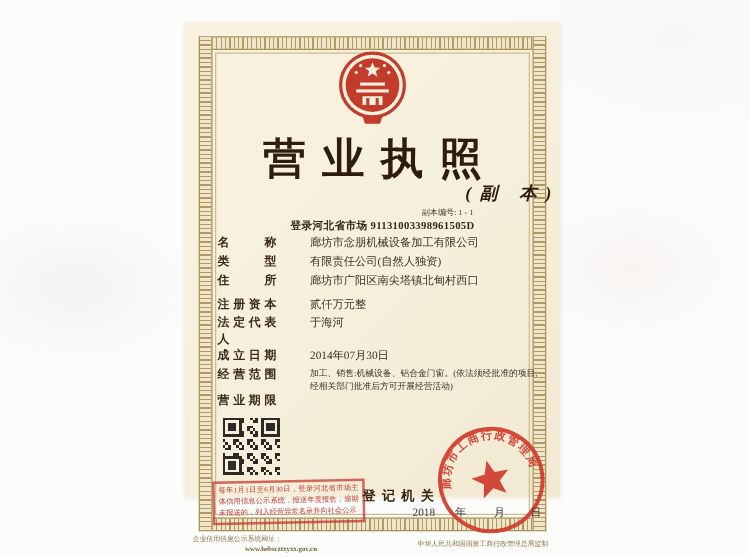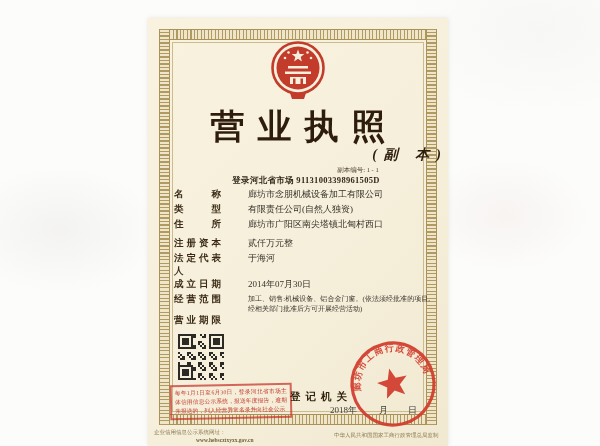--- a/index.html
+++ b/index.html
@@ -6,21 +6,21 @@
   body{
     width:600px;height:446px;position:relative;overflow:hidden;
     background:
       radial-gradient(140px 90px at 60px 230px, rgba(180,175,170,.12), transparent 70%),
       radial-gradient(120px 80px at 505px 215px, rgba(205,170,160,.10), transparent 70%),
       radial-gradient(200px 120px at 540px 30px, rgba(190,188,184,.08), transparent 70%),
       #fcfcfb;
     font-family:"Liberation Serif", serif;
   }
   .paper{
-    position:absolute;left:148px;top:18px;width:300px;height:428px;
+    position:absolute;left:148px;top:18px;width:300px;height:380px;
     background:linear-gradient(135deg,#f8f2df 0%,#f6efdb 55%,#f1e9d1 100%);
     box-shadow:0 0 4px rgba(160,150,130,.25);
   }
   
   .frame{position:absolute;left:11px;top:11px;width:278px;height:396px;}
   .fe{position:absolute;background-color:#efe6ca;}
   .fe.h{
     left:0;right:0;height:9px;border-top:1px solid #a8925a;border-bottom:1px solid #a8925a;
     background-image:repeating-linear-gradient(90deg,#b09a62 0 1px,transparent 1px 3.5px,#b09a62 3.5px 4.5px,transparent 4.5px 7px);
   }
@@ -68,21 +68,21 @@
   }
   .registrar{
     position:absolute;left:142px;top:372px;font-size:10.5px;font-weight:bold;
     letter-spacing:5px;color:#33240f;
   }
   .seal{position:absolute;left:199px;top:320px;transform:rotate(-14deg);opacity:.92;}
   .dateline{
     position:absolute;left:182px;top:386px;font-size:9px;color:#3d3a34;
   }
   .dateline span{display:inline-block;}
-  .d-year{}
+  .d-year{margin-right:16px;}
   .d-ychar{margin-right:22px;}
   .d-mchar{margin-right:20px;}
 
   .footer-left{
     position:absolute;left:6px;top:410px;width:130px;
     font-size:5.5px;color:#8a7a50;line-height:1.5;
   }
   .footer-left .url{margin-left:42px;color:#6f6038;font-weight:bold;}
   .footer-right{
     position:absolute;left:186px;top:414px;width:108px;

